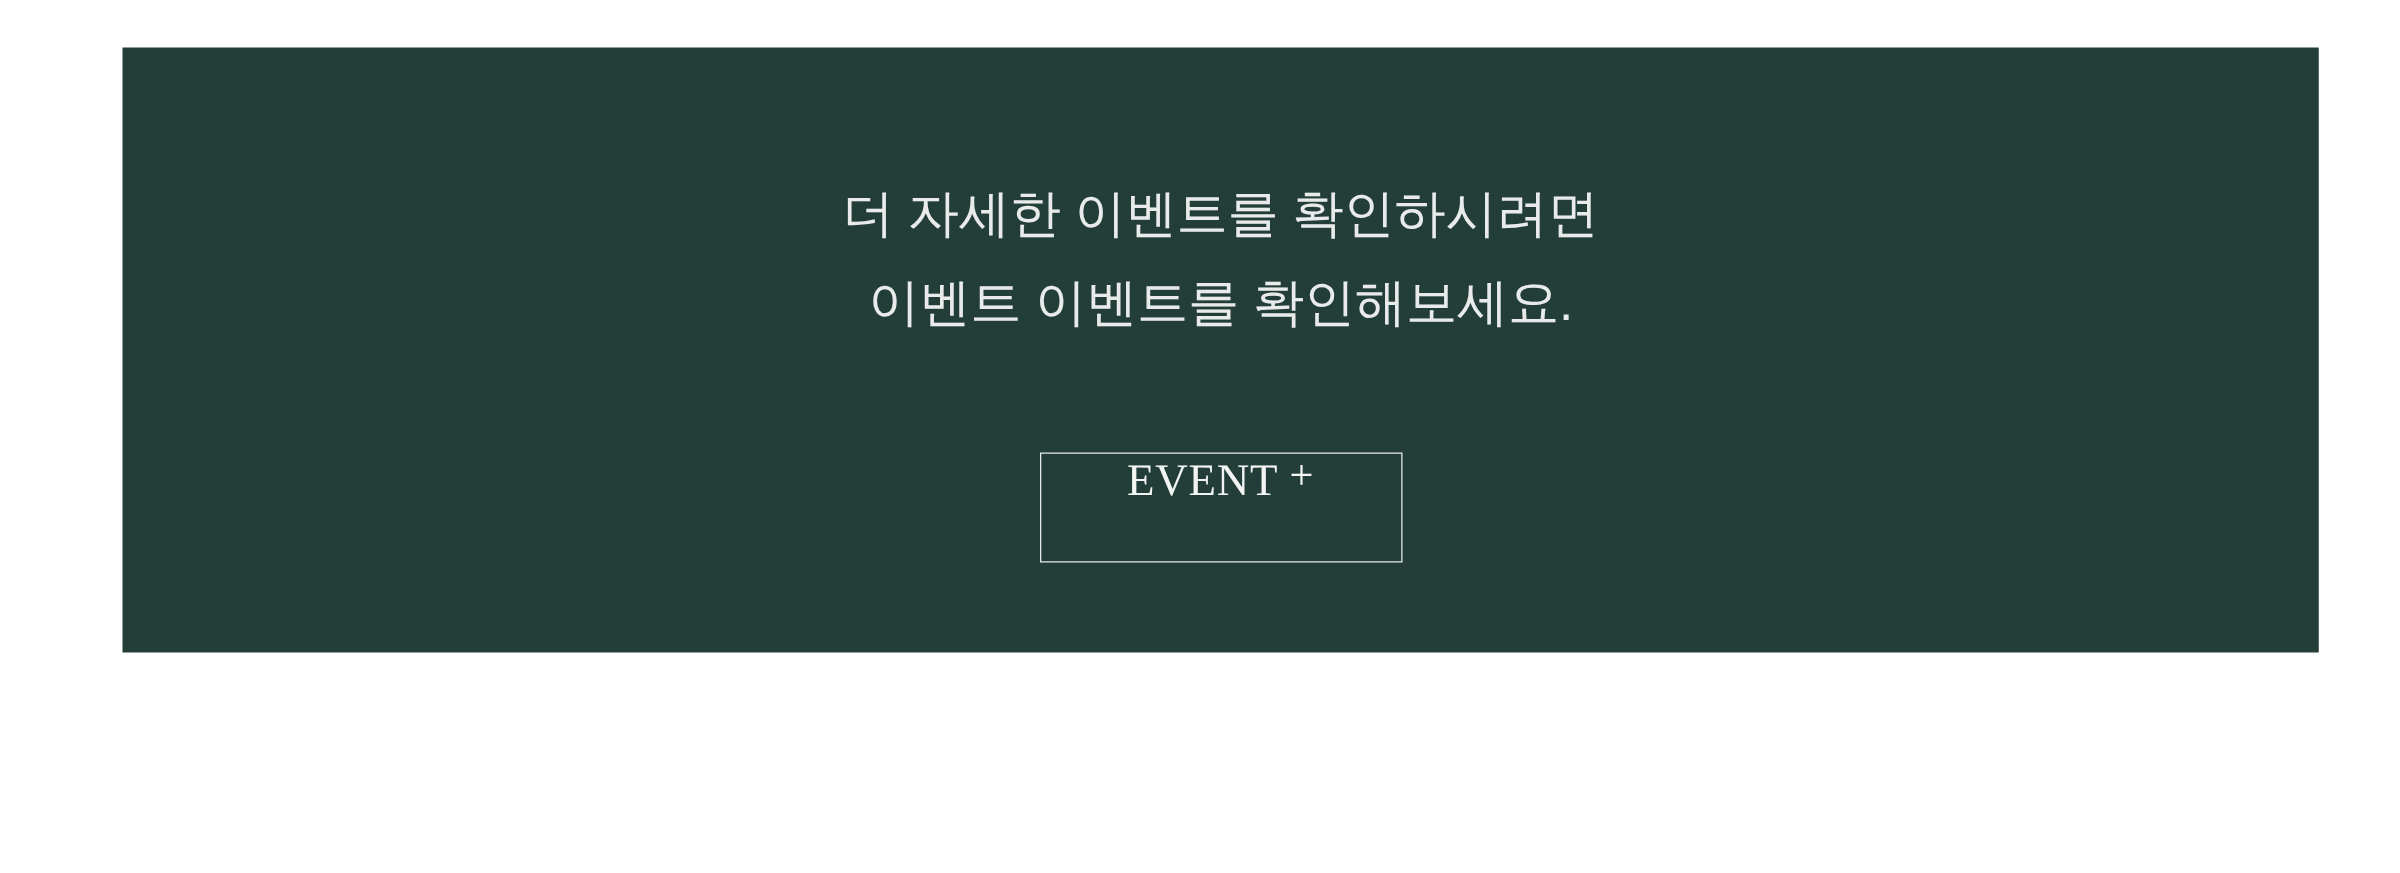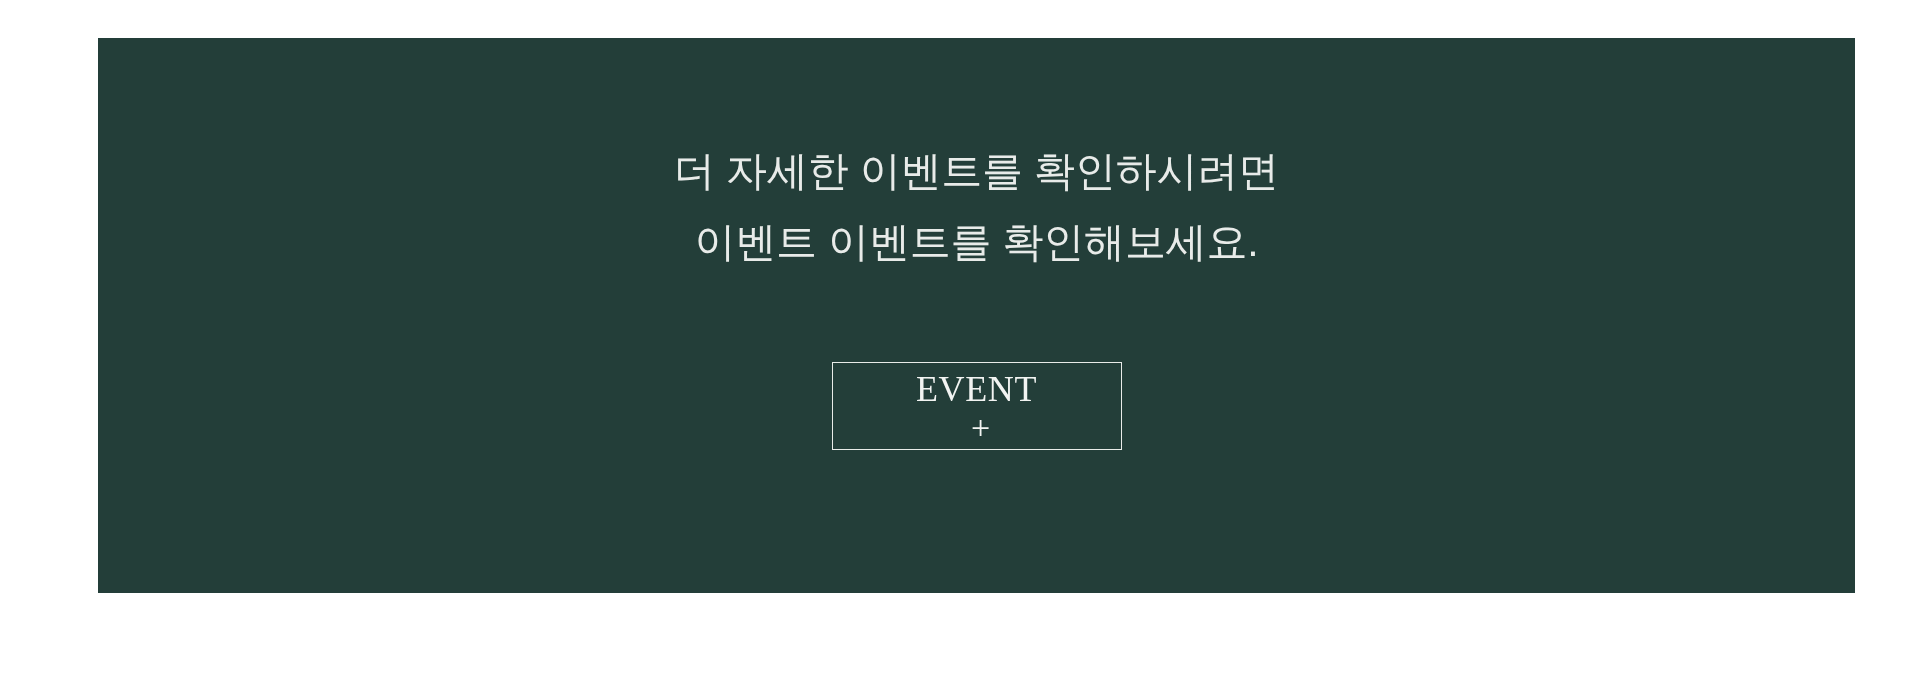--- a/index.html
+++ b/index.html
@@ -17,21 +17,21 @@
     position: relative;
     width: 1920px;
     height: 698px;
     background: #ffffff;
   }
   .event-panel {
     position: absolute;
     left: 98px;
     top: 38px;
     width: 1757px;
-    height: 555px;
+    height: 484px;
     background: #233e39;
     box-sizing: border-box;
     padding-left: 33px;
   }
   .panel-inner {
     position: absolute;
     left: 0;
     top: 0;
     width: 100%;
     height: 100%;
@@ -55,37 +55,35 @@
     display: block;
   }
   .cta-wrap {
     margin-top: 51px;
     display: flex;
     justify-content: center;
     width: 100%;
   }
   .event-button {
     display: inline-flex;
-    align-items: center;
     justify-content: center;
     min-width: 290px;
     height: 88px;
     padding: 0 26px;
     box-sizing: border-box;
     border: 1px solid #e9ece9;
     background: transparent;
     color: #f2f4f2;
     font-family: "Liberation Serif", "DejaVu Serif", serif;
     font-size: 36px;
     font-weight: 400;
     letter-spacing: 0.6px;
     cursor: pointer;
     text-decoration: none;
     white-space: nowrap;
-    flex-direction: column;
   }
   .event-button .plus-glyph {
     display: inline-block;
     margin-left: 9px;
     font-size: 34px;
     line-height: 1;
     transform: translateY(1px);
   }
 </style>
 </head>

